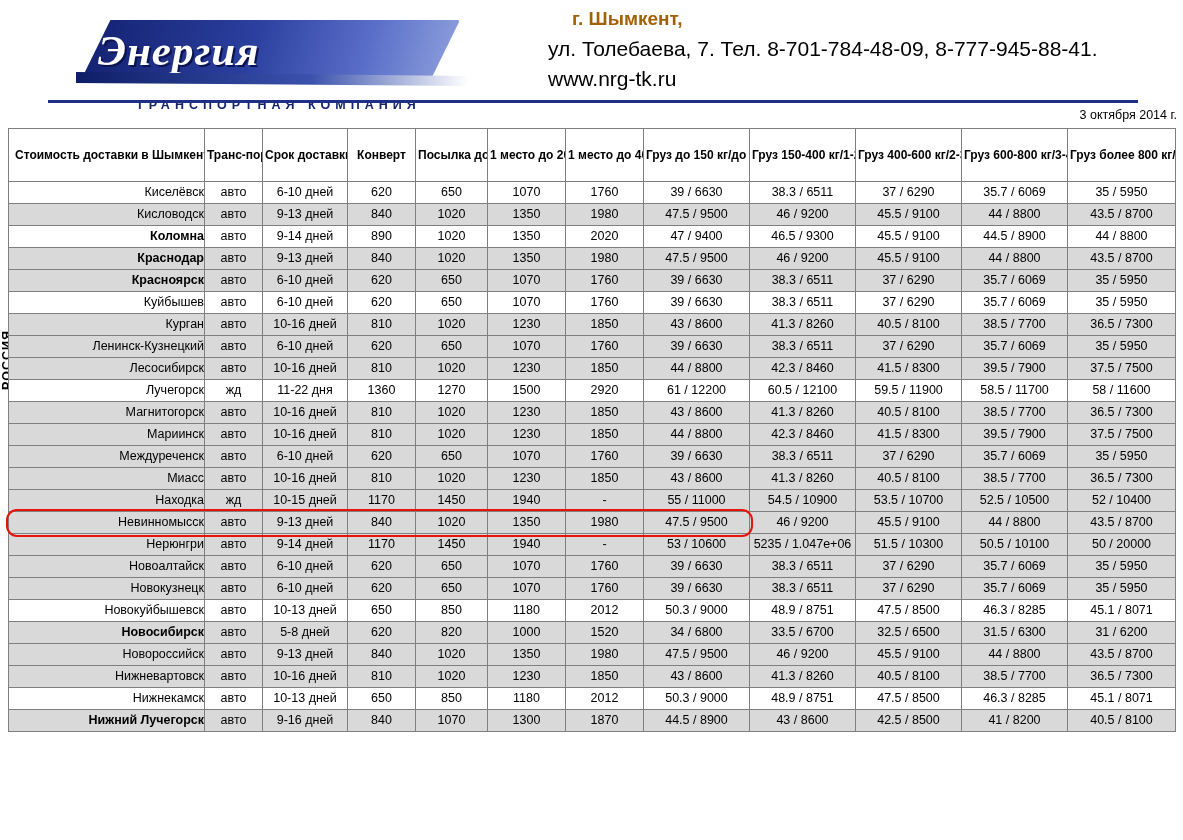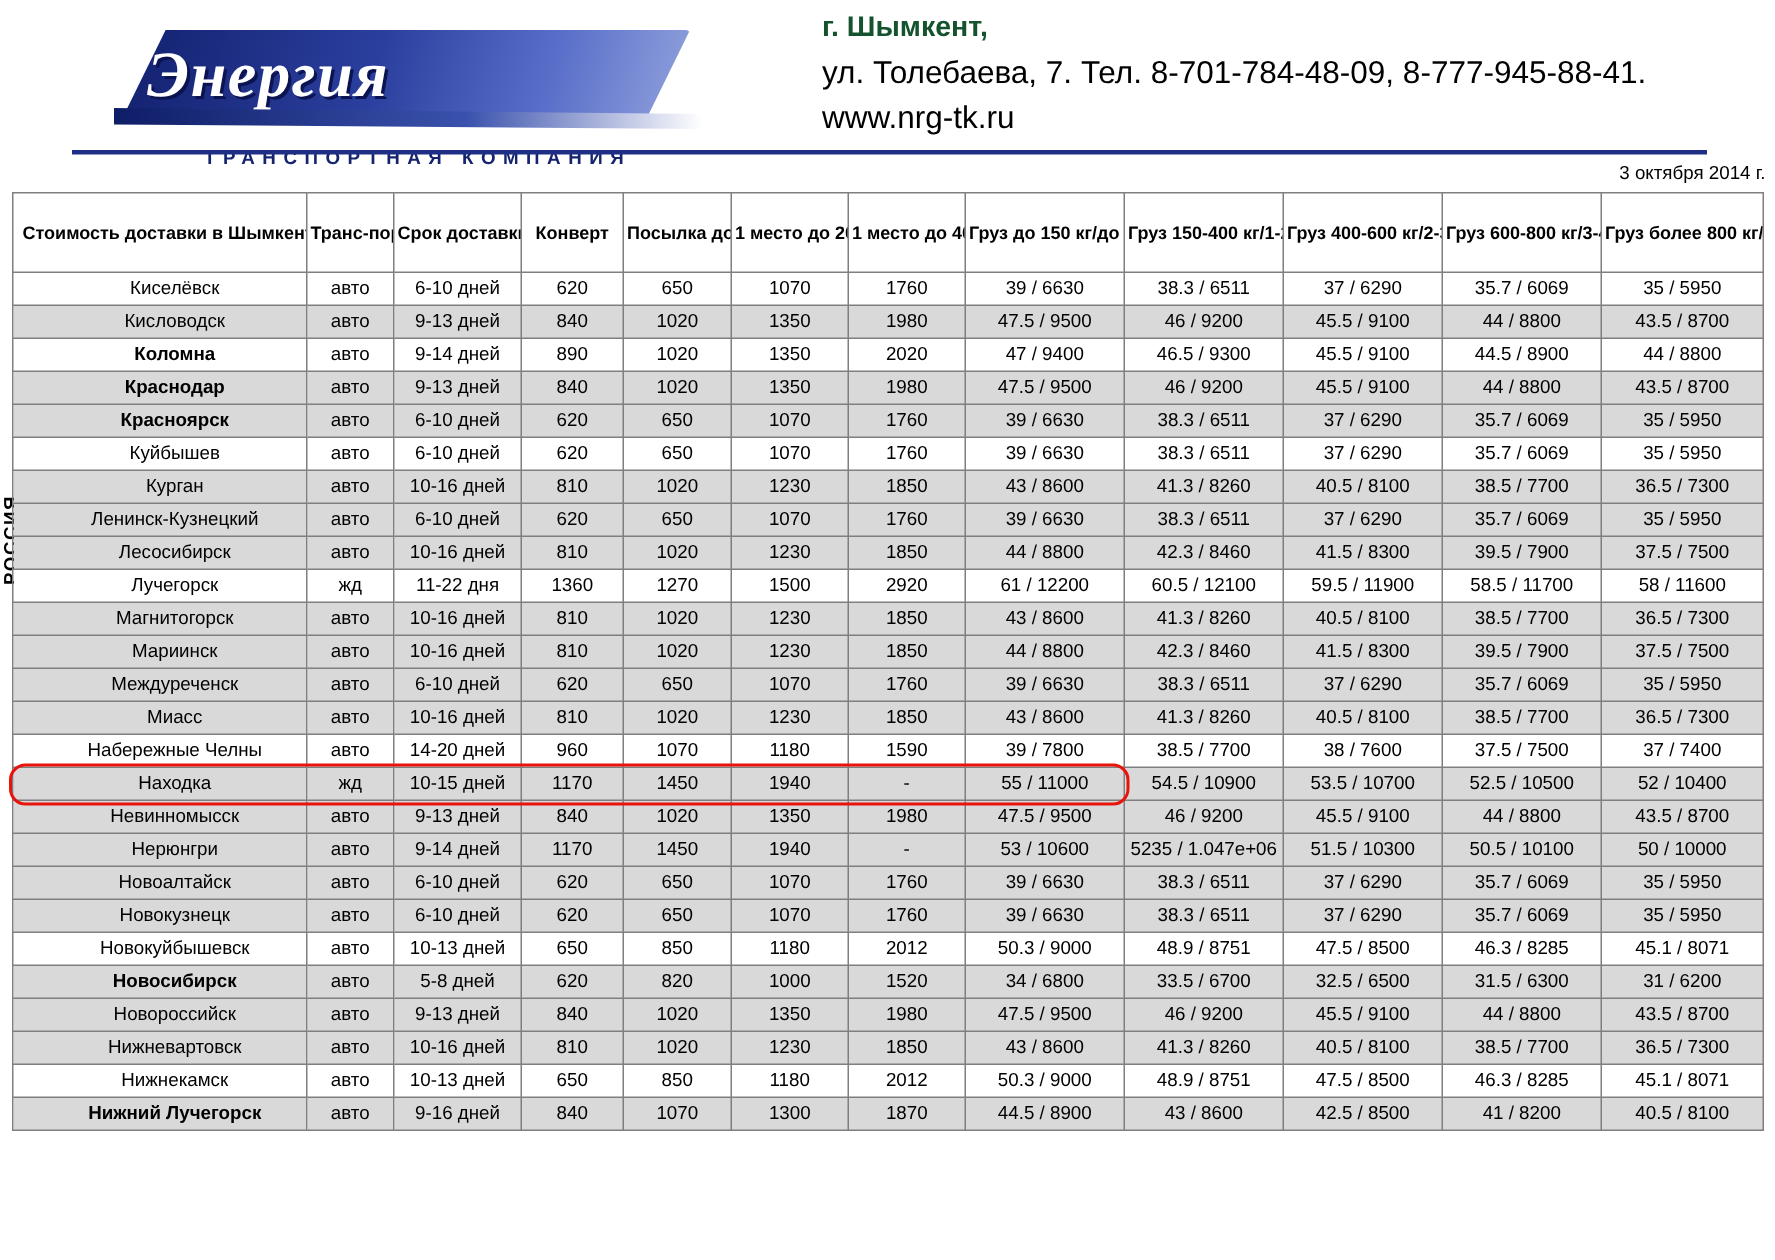--- a/index.html
+++ b/index.html
@@ -15,40 +15,40 @@
     border-radius:3px;}
   .logo-text{position:absolute;left:48px;top:12px;font-family:"Liberation Serif",serif;
     font-style:italic;font-weight:bold;font-size:43px;color:#ffffff;letter-spacing:1px;
     text-shadow:2px 2px 0 #0b1450;}
   .logo-tail{position:absolute;left:26px;top:58px;width:392px;height:14px;
     background:linear-gradient(90deg,#0e1d66 0%,#3a52ad 60%,#ffffff 100%);
     clip-path:polygon(0% 0%, 100% 28%, 100% 100%, 0% 78%);}
   .logo-sub{position:absolute;left:86px;top:84px;font-size:12.5px;font-weight:bold;color:#16246e;letter-spacing:5px;}
 
   .contacts{position:absolute;left:548px;top:8px;}
-  .contacts .city{font-size:19px;font-weight:bold;color:#14532d;margin-bottom:7px;}
+  .contacts .city{font-size:19px;font-weight:bold;color:#a16207;margin-bottom:7px;margin-left:24px;}
   .contacts .line{font-size:21px;color:#000;margin-bottom:6px;}
 
   .hr{position:absolute;left:48px;top:100px;width:1090px;height:3px;background:#1f2f86;}
   .date{position:absolute;right:6px;top:108px;font-size:12.5px;color:#000;}
 
   
   .side-label{position:absolute;left:0px;top:430px;width:140px;
     transform:rotate(-90deg);transform-origin:left top;
     font-size:12.5px;font-weight:bold;letter-spacing:1px;color:#000;text-align:center;}
 
   
   .tbl-wrap{position:absolute;left:8px;top:128px;width:1175px;}
   table{border-collapse:collapse;width:1167px;table-layout:fixed;font-size:12.5px;color:#000;}
   th,td{border:1px solid #7f7f7f;padding:0;height:21px;line-height:21px;text-align:center;
         overflow:hidden;white-space:nowrap;}
   thead th{font-weight:bold;font-size:12px;line-height:15px;height:48px;vertical-align:middle;
            background:#ffffff;padding:2px 2px;}
   thead th.first{text-align:left;padding-left:6px;}
-  td.city{text-align:center;padding-left:20px;}
+  td.city{text-align:right;padding-left:20px;}
   tr.shaded td{background:#d9d9d9;}
   tr.plain td{background:#ffffff;}
   td.bold{font-weight:bold;}
   .hl{position:absolute;border:2.5px solid #e8140c;border-radius:11px;
       pointer-events:none;box-sizing:border-box;}
 </style>
 </head>
 <body>
 
 <div class="page">
@@ -293,34 +293,20 @@
             <td>810</td>
             <td>1020</td>
             <td>1230</td>
             <td>1850</td>
             <td>43 / 8600</td>
             <td>41.3 / 8260</td>
             <td>40.5 / 8100</td>
             <td>38.5 / 7700</td>
             <td>36.5 / 7300</td>
           </tr>
-          <tr class="plain">
-            <td class="city">Набережные Челны</td>
-            <td>авто</td>
-            <td>14-20 дней</td>
-            <td>960</td>
-            <td>1070</td>
-            <td>1180</td>
-            <td>1590</td>
-            <td>39 / 7800</td>
-            <td>38.5 / 7700</td>
-            <td>38 / 7600</td>
-            <td>37.5 / 7500</td>
-            <td>37 / 7400</td>
-          </tr>
           <tr class="shaded">
             <td class="city">Находка</td>
             <td>жд</td>
             <td>10-15 дней</td>
             <td>1170</td>
             <td>1450</td>
             <td>1940</td>
             <td>-</td>
             <td>55 / 11000</td>
             <td>54.5 / 10900</td>
@@ -347,21 +333,21 @@
             <td>авто</td>
             <td>9-14 дней</td>
             <td>1170</td>
             <td>1450</td>
             <td>1940</td>
             <td>-</td>
             <td>53 / 10600</td>
             <td>5235 / 1.047e+06</td>
             <td>51.5 / 10300</td>
             <td>50.5 / 10100</td>
-            <td>50 / 10000</td>
+            <td>50 / 20000</td>
           </tr>
           <tr class="shaded">
             <td class="city">Новоалтайск</td>
             <td>авто</td>
             <td>6-10 дней</td>
             <td>620</td>
             <td>650</td>
             <td>1070</td>
             <td>1760</td>
             <td>39 / 6630</td>

